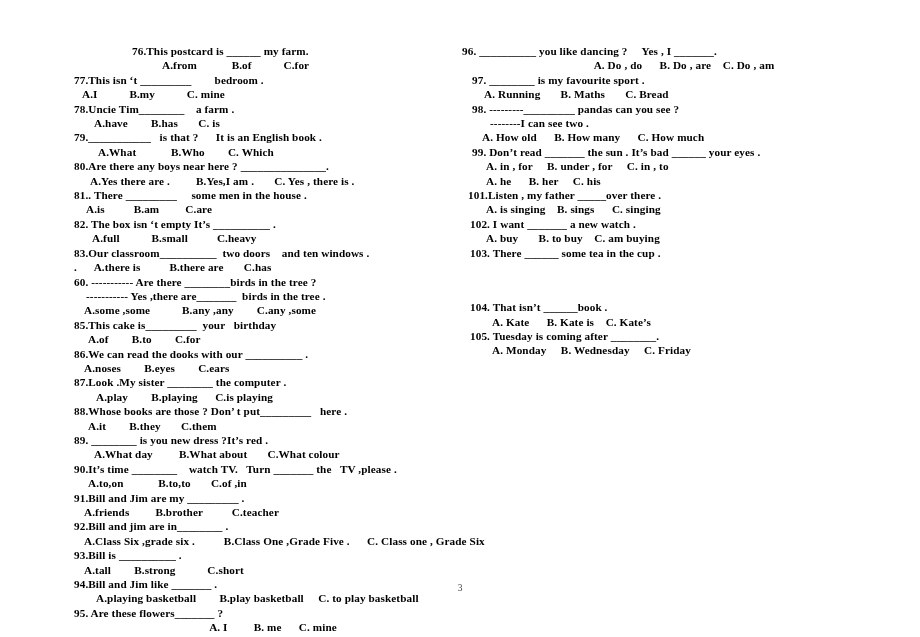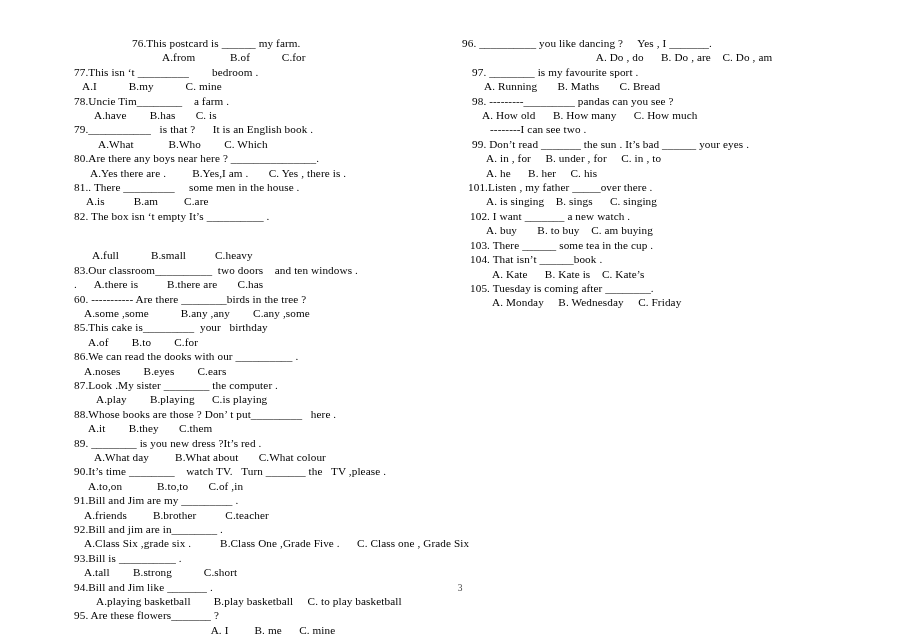--- a/index.html
+++ b/index.html
@@ -16,21 +16,22 @@
     overflow: hidden;
   }
   .page {
     position: absolute;
     left: 0; top: 0;
     width: 920px;
     height: 637px;
   }
   .col {
     position: absolute;
-    top: 36px;
+    top: 44px;
+    font-weight: bold;
   }
   .col-left  { left: 74px;  width: 390px; }
   .col-right { left: 462px; width: 400px; }
 
   .qline {
     font-size: 11.2px;
     line-height: 14.4px;
     white-space: pre;
     letter-spacing: 0.1px;
   }
@@ -57,24 +58,25 @@
       <div class="qline" style="padding-left: 8px;">A.I           B.my           C. mine</div>
       <div class="qline" style="padding-left: 0px;">78.Uncie Tim________    a farm .</div>
       <div class="qline" style="padding-left: 20px;">A.have        B.has       C. is</div>
       <div class="qline" style="padding-left: 0px;">79.___________   is that ?      It is an English book .</div>
       <div class="qline" style="padding-left: 24px;">A.What            B.Who        C. Which</div>
       <div class="qline" style="padding-left: 0px;">80.Are there any boys near here ? _______________.</div>
       <div class="qline" style="padding-left: 16px;">A.Yes there are .         B.Yes,I am .       C. Yes , there is .</div>
       <div class="qline" style="padding-left: 0px;">81.. There _________     some men in the house .</div>
       <div class="qline" style="padding-left: 12px;">A.is          B.am         C.are</div>
       <div class="qline" style="padding-left: 0px;">82. The box isn ‘t empty It’s __________ .</div>
-      <div class="qline" style="padding-left: 18px; margin-top: 25px;">A.full           B.small          C.heavy</div>
+      <div class="qline" style="padding-left: 18px;">A.full           B.small          C.heavy</div>
       <div class="qline" style="padding-left: 0px;">83.Our classroom__________  two doors    and ten windows .</div>
       <div class="qline" style="padding-left: 0px;">.      A.there is          B.there are       C.has</div>
       <div class="qline" style="padding-left: 0px;">60. ----------- Are there ________birds in the tree ?</div>
+      <div class="qline" style="padding-left: 12px;">----------- Yes ,there are_______  birds in the tree .</div>
       <div class="qline" style="padding-left: 10px;">A.some ,some           B.any ,any        C.any ,some</div>
       <div class="qline" style="padding-left: 0px;">85.This cake is_________  your   birthday</div>
       <div class="qline" style="padding-left: 14px;">A.of        B.to        C.for</div>
       <div class="qline" style="padding-left: 0px;">86.We can read the dooks with our __________ .</div>
       <div class="qline" style="padding-left: 10px;">A.noses        B.eyes        C.ears</div>
       <div class="qline" style="padding-left: 0px;">87.Look .My sister ________ the computer .</div>
       <div class="qline" style="padding-left: 22px;">A.play        B.playing      C.is playing</div>
       <div class="qline" style="padding-left: 0px;">88.Whose books are those ? Don’ t put_________   here .</div>
       <div class="qline" style="padding-left: 14px;">A.it        B.they       C.them</div>
       <div class="qline" style="padding-left: 0px;">89. ________ is you new dress ?It’s red .</div>
@@ -92,31 +94,31 @@
       <div class="qline" style="padding-left: 0px;">95. Are these flowers_______ ?</div>
       <div class="qline" style="padding-left: 8px; text-align: center;">A. I         B. me      C. mine</div>
     </div>
 
   <div class="col col-right">
       <div class="qline" style="padding-left: 0px;">96. __________ you like dancing ?     Yes , I _______.</div>
       <div class="qline" style="padding-left: 44px; text-align: center;">A. Do , do      B. Do , are    C. Do , am</div>
       <div class="qline" style="padding-left: 10px;">97. ________ is my favourite sport .</div>
       <div class="qline" style="padding-left: 22px;">A. Running       B. Maths       C. Bread</div>
       <div class="qline" style="padding-left: 10px;">98. ---------_________ pandas can you see ?</div>
+      <div class="qline" style="padding-left: 28px;">--------I can see two .</div>
       <div class="qline" style="padding-left: 20px;">A. How old      B. How many      C. How much</div>
-      <div class="qline" style="padding-left: 28px;">--------I can see two .</div>
       <div class="qline" style="padding-left: 10px;">99. Don’t read _______ the sun . It’s bad ______ your eyes .</div>
       <div class="qline" style="padding-left: 24px;">A. in , for     B. under , for     C. in , to</div>
       <div class="qline" style="padding-left: 24px;">A. he      B. her     C. his</div>
       <div class="qline" style="padding-left: 6px;">101.Listen , my father _____over there .</div>
       <div class="qline" style="padding-left: 24px;">A. is singing    B. sings      C. singing</div>
       <div class="qline" style="padding-left: 8px;">102. I want _______ a new watch .</div>
       <div class="qline" style="padding-left: 24px;">A. buy       B. to buy    C. am buying</div>
       <div class="qline" style="padding-left: 8px;">103. There ______ some tea in the cup .</div>
-      <div class="qline" style="padding-left: 8px;">104. That isn’t ______book .</div>
+      <div class="qline" style="padding-left: 8px; margin-top: 40px;">104. That isn’t ______book .</div>
       <div class="qline" style="padding-left: 30px;">A. Kate      B. Kate is    C. Kate’s</div>
       <div class="qline" style="padding-left: 8px;">105. Tuesday is coming after ________.</div>
       <div class="qline" style="padding-left: 30px;">A. Monday     B. Wednesday     C. Friday</div>
     </div>
 
   <div class="pageno">3</div>
 
 </div>
 
 </body></html>

